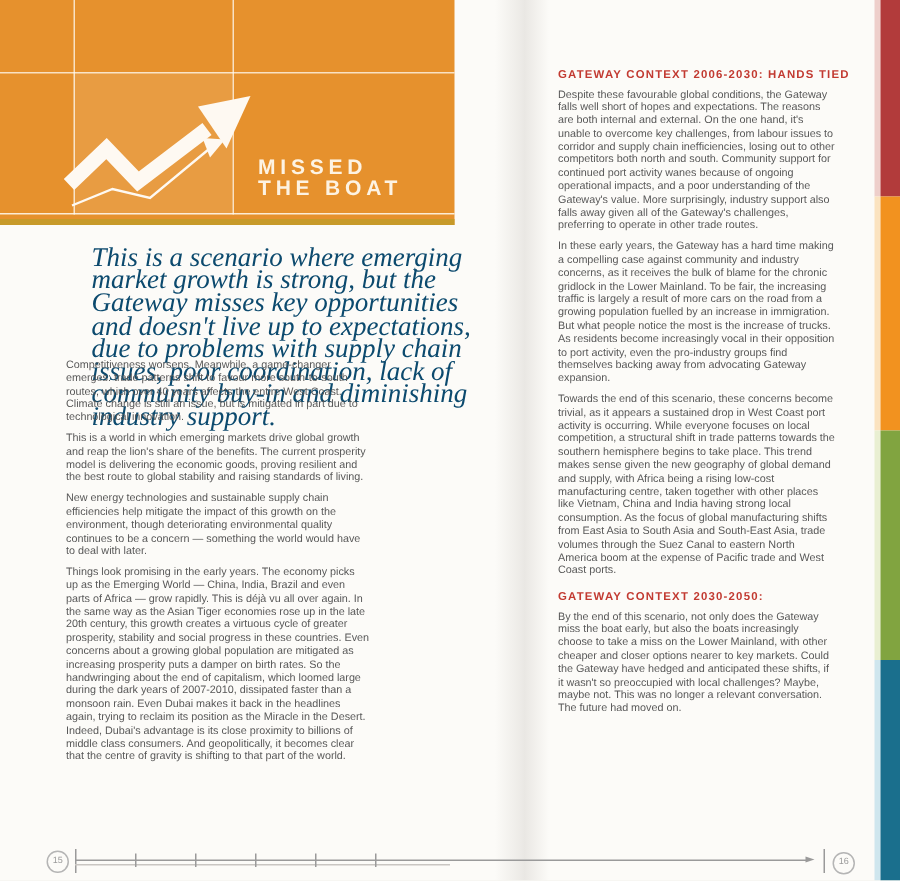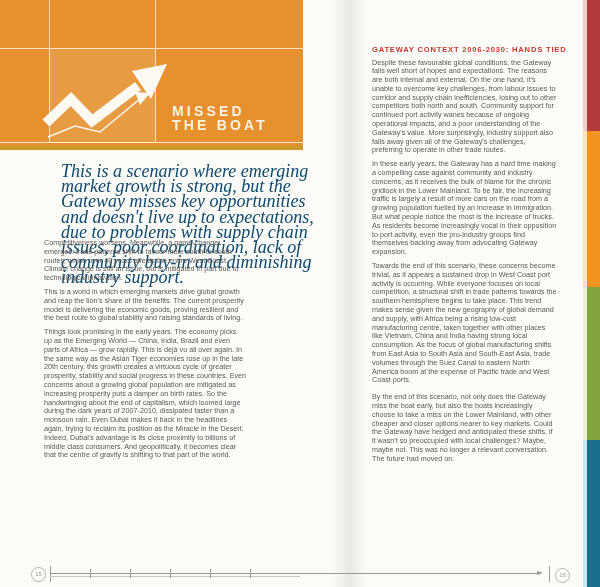--- a/index.html
+++ b/index.html
@@ -75,33 +75,35 @@
   </div>
 
   <p class="lead">This is a scenario where emerging market growth is strong, but the Gateway misses key opportunities and doesn't live up to expectations, due to problems with supply chain issues, poor coordination, lack of community buy-in and diminishing industry support.</p>
 
   <div class="col left-intro-col">
     <p>Competitiveness worsens. Meanwhile, a game-changer emerges: trade patterns shift to favour more south-to-south routes, which over 40 years affects the entire West Coast. Climate change is still an issue, but is mitigated in part due to technological innovation.</p>
   </div>
 
   <div class="col left-body-col">
     <p>This is a world in which emerging markets drive global growth and reap the lion's share of the benefits. The current prosperity model is delivering the economic goods, proving resilient and the best route to global stability and raising standards of living.</p>
+    <p>New energy technologies and sustainable supply chain efficiencies help mitigate the impact of this growth on the environment, though deteriorating environmental quality continues to be a concern — something the world would have to deal with later.</p>
     <p>Things look promising in the early years. The economy picks up as the Emerging World — China, India, Brazil and even parts of Africa — grow rapidly. This is déjà vu all over again. In the same way as the Asian Tiger economies rose up in the late 20th century, this growth creates a virtuous cycle of greater prosperity, stability and social progress in these countries. Even concerns about a growing global population are mitigated as increasing prosperity puts a damper on birth rates. So the handwringing about the end of capitalism, which loomed large during the dark years of 2007-2010, dissipated faster than a monsoon rain. Even Dubai makes it back in the headlines again, trying to reclaim its position as the Miracle in the Desert. Indeed, Dubai's advantage is its close proximity to billions of middle class consumers. And geopolitically, it becomes clear that the centre of gravity is shifting to that part of the world.</p>
   </div>
 
   <div class="gutter"></div>
 
   <div class="col right-col">
     <h3>GATEWAY CONTEXT 2006-2030: HANDS TIED</h3>
     <p>Despite these favourable global conditions, the Gateway falls well short of hopes and expectations. The reasons are both internal and external. On the one hand, it's unable to overcome key challenges, from labour issues to corridor and supply chain inefficiencies, losing out to other competitors both north and south. Community support for continued port activity wanes because of ongoing operational impacts, and a poor understanding of the Gateway's value. More surprisingly, industry support also falls away given all of the Gateway's challenges, preferring to operate in other trade routes.</p>
     <p>In these early years, the Gateway has a hard time making a compelling case against community and industry concerns, as it receives the bulk of blame for the chronic gridlock in the Lower Mainland. To be fair, the increasing traffic is largely a result of more cars on the road from a growing population fuelled by an increase in immigration. But what people notice the most is the increase of trucks. As residents become increasingly vocal in their opposition to port activity, even the pro-industry groups find themselves backing away from advocating Gateway expansion.</p>
 
     <p>Towards the end of this scenario, these concerns become trivial, as it appears a sustained drop in West Coast port activity is occurring. While everyone focuses on local competition, a structural shift in trade patterns towards the southern hemisphere begins to take place. This trend makes sense given the new geography of global demand and supply, with Africa being a rising low-cost manufacturing centre, taken together with other places like Vietnam, China and India having strong local consumption. As the focus of global manufacturing shifts from East Asia to South Asia and South-East Asia, trade volumes through the Suez Canal to eastern North America boom at the expense of Pacific trade and West Coast ports.</p>
 
     <h3>
+      <span style="display:block">GATEWAY CONTEXT 2030-2050:</span>
     </h3>
     <p>By the end of this scenario, not only does the Gateway miss the boat early, but also the boats increasingly choose to take a miss on the Lower Mainland, with other cheaper and closer options nearer to key markets. Could the Gateway have hedged and anticipated these shifts, if it wasn't so preoccupied with local challenges? Maybe, maybe not. This was no longer a relevant conversation. The future had moved on.</p>
   </div>
 
   <div class="bars">
     <div class="bar-seg" style="top:0;height:131px;">
       <div class="tint" style="background:#EECFCB;"></div>
       <div class="main" style="background:#B23B3B;"></div>
     </div>
     <div class="bar-seg" style="top:131px;height:156px;">

